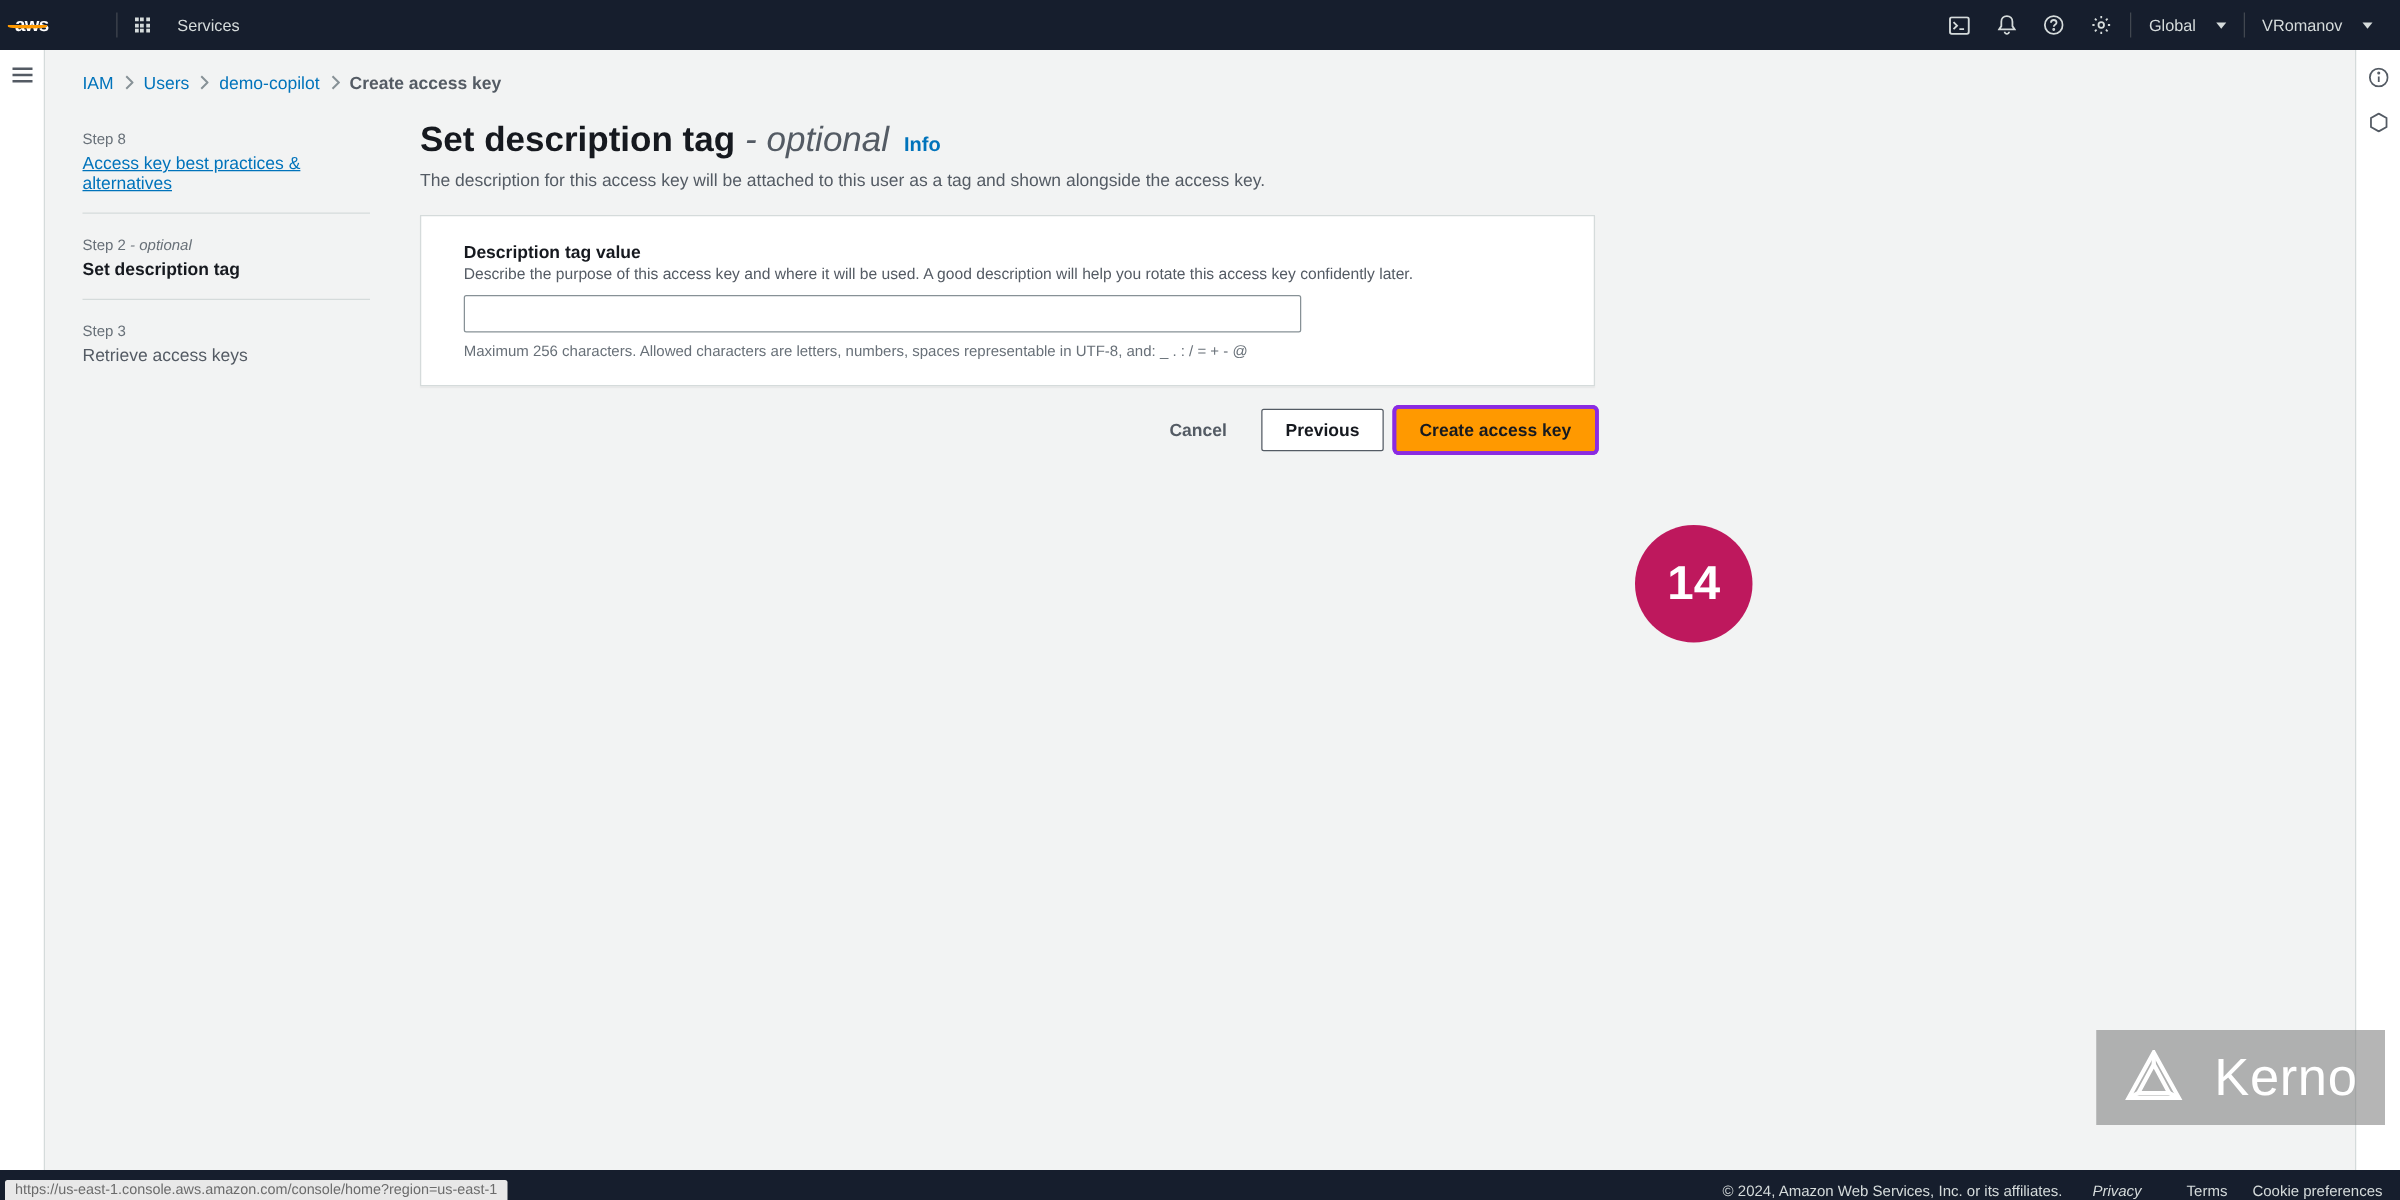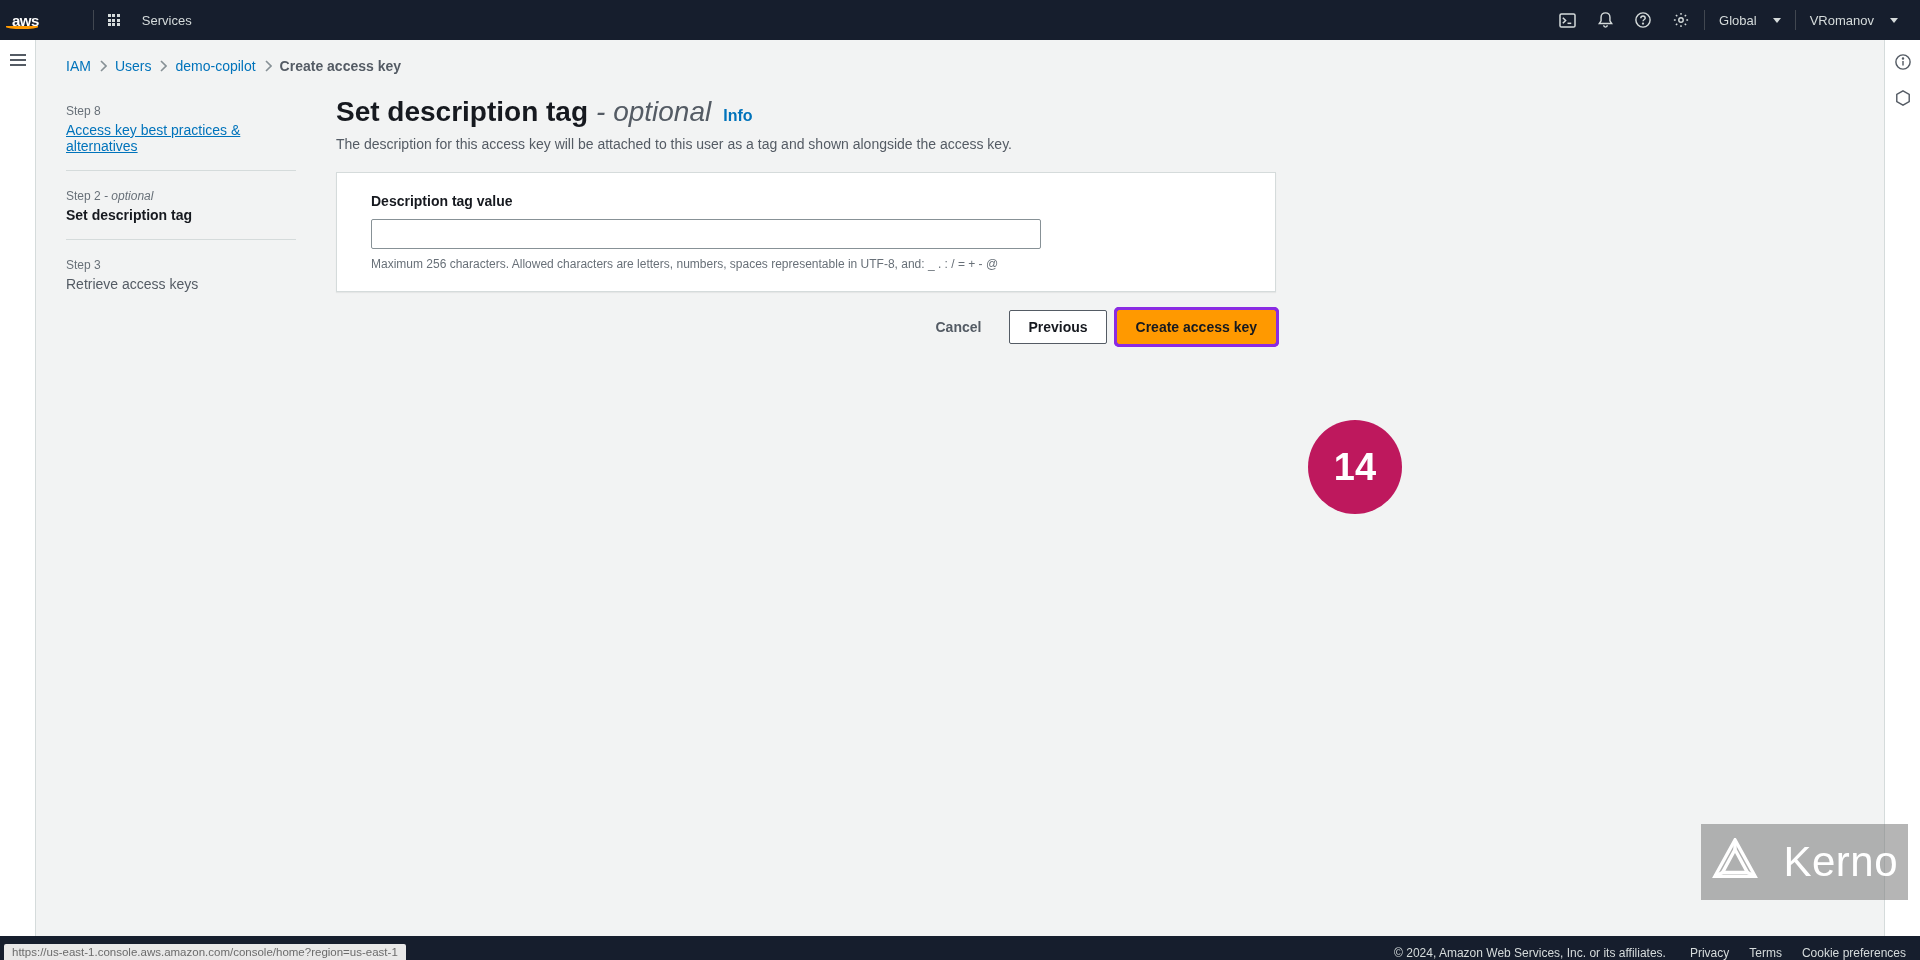--- a/index.html
+++ b/index.html
@@ -22,21 +22,20 @@
   color: #d5dbdb;
   font-size: 13px;
 }
 .aws-logo {
   color: #fff;
   font-weight: 700;
   font-size: 15px;
   margin-right: 18px;
   letter-spacing: -0.5px;
   display: flex;
-  align-items: center;
 }
 .aws-logo .smile { height: 4px; width: 32px; border-bottom: 3px solid #ff9900; border-radius: 0 0 50% 50%; position: relative; top: 7px; left: -33px; }
 .aws-logo-text { position: relative; }
 .services-btn {
   display: flex; align-items: center; gap: 22px; padding: 0 10px; height: 40px; cursor: pointer;
 }
 .grid-icon { display: inline-grid; grid-template-columns: repeat(3,3px); grid-template-rows: repeat(3,3px); gap: 1.5px; }
 .grid-icon span { background: #d5dbdb; }
 .nav-divider { width: 1px; height: 20px; background: #414750; margin: 0 4px; }
 .search-wrap {
@@ -99,21 +98,21 @@
 
 
 .footer { position: absolute; bottom: 0; left: 0; right: 0; height: 24px; background: #161e2d; color: #d5dbdb; display: flex; align-items: flex-end; font-size: 12px; padding: 0 14px; }
 .footer .left { display: flex; align-items: center; gap: 18px; }
 .footer .spacer { flex: 1; }
 .footer a { color: #d5dbdb; text-decoration: none; cursor: pointer; }
 .cloudshell-btn { display: flex; align-items: center; gap: 6px; }
 .statusbar-link { position: absolute; bottom: 0; left: 4px; background: #e8e8e8; color: #6b6b6b; font-size: 11.5px; padding: 2px 8px; border-radius: 2px 2px 0 0; z-index: 5; }
 
 
-.kerno-mark { position: absolute; right: 12px; bottom: 60px; background: rgba(120,120,120,0.55); color: #fff; padding: 14px 10px; display: flex; gap: 24px; font-size: 42px; font-weight: 500; letter-spacing: 0.5px; }
+.kerno-mark { position: absolute; right: 12px; bottom: 60px; background: rgba(120,120,120,0.55); color: #fff; padding: 14px 22px; display: flex; align-items: center; gap: 24px; font-size: 42px; font-weight: 500; letter-spacing: 0.5px; }
 .kerno-mark svg { stroke: #fff; fill: none; }
 
 
 .icon-svg { stroke: #d5dbdb; fill: none; stroke-width: 1.6; }
 .icon-svg-dark { stroke: #545b64; fill: none; stroke-width: 1.6; }
 </style>
 </head>
 <body>
 
 <div class="top-nav">
@@ -220,20 +219,21 @@
       <div class="content-main">
         <h1 class="page-title">
           <span>Set description tag</span>
           <span class="optional-t"><span> - </span><span>optional</span></span>
           <a class="info-link">Info</a>
         </h1>
         <p class="page-desc">The description for this access key will be attached to this user as a tag and shown alongside the access key.</p>
 
         <div class="panel">
           <div class="field-label">Description tag value</div>
+          <div class="field-hint">Describe the purpose of this access key and where it will be used. A good description will help you rotate this access key confidently later.</div>
           <input class="field-input" type="text" value="" style="">
           <div class="field-below">Maximum 256 characters. Allowed characters are letters, numbers, spaces representable in UTF-8, and: _ . : / = + - @</div>
         </div>
 
         <div class="button-row">
           <button class="btn btn-ghost">Cancel</button>
           <button class="btn btn-outline">Previous</button>
           <button class="btn btn-primary annotated">Create access key</button>
         </div>
       </div>
@@ -273,16 +273,16 @@
       <svg width="14" height="12" viewBox="0 0 16 14" class="icon-svg">
           <rect x="1" y="1" width="14" height="12" rx="1.5"></rect>
           <path d="M4 4 L6.5 7 L4 10"></path>
         </svg>
       <span>CloudShell</span>
     </div>
     <a>Feedback</a>
   </div>
   <div class="spacer"></div>
   <span style="margin-right:24px;">© 2024, Amazon Web Services, Inc. or its affiliates.</span>
-  <a style="margin-right:20px;">Privacy</a>
+  <a style="margin-right:36px;font-style:italic;">Privacy</a>
   <a style="margin-right:20px;">Terms</a>
   <a>Cookie preferences</a>
 </div>
 
 </body></html>

